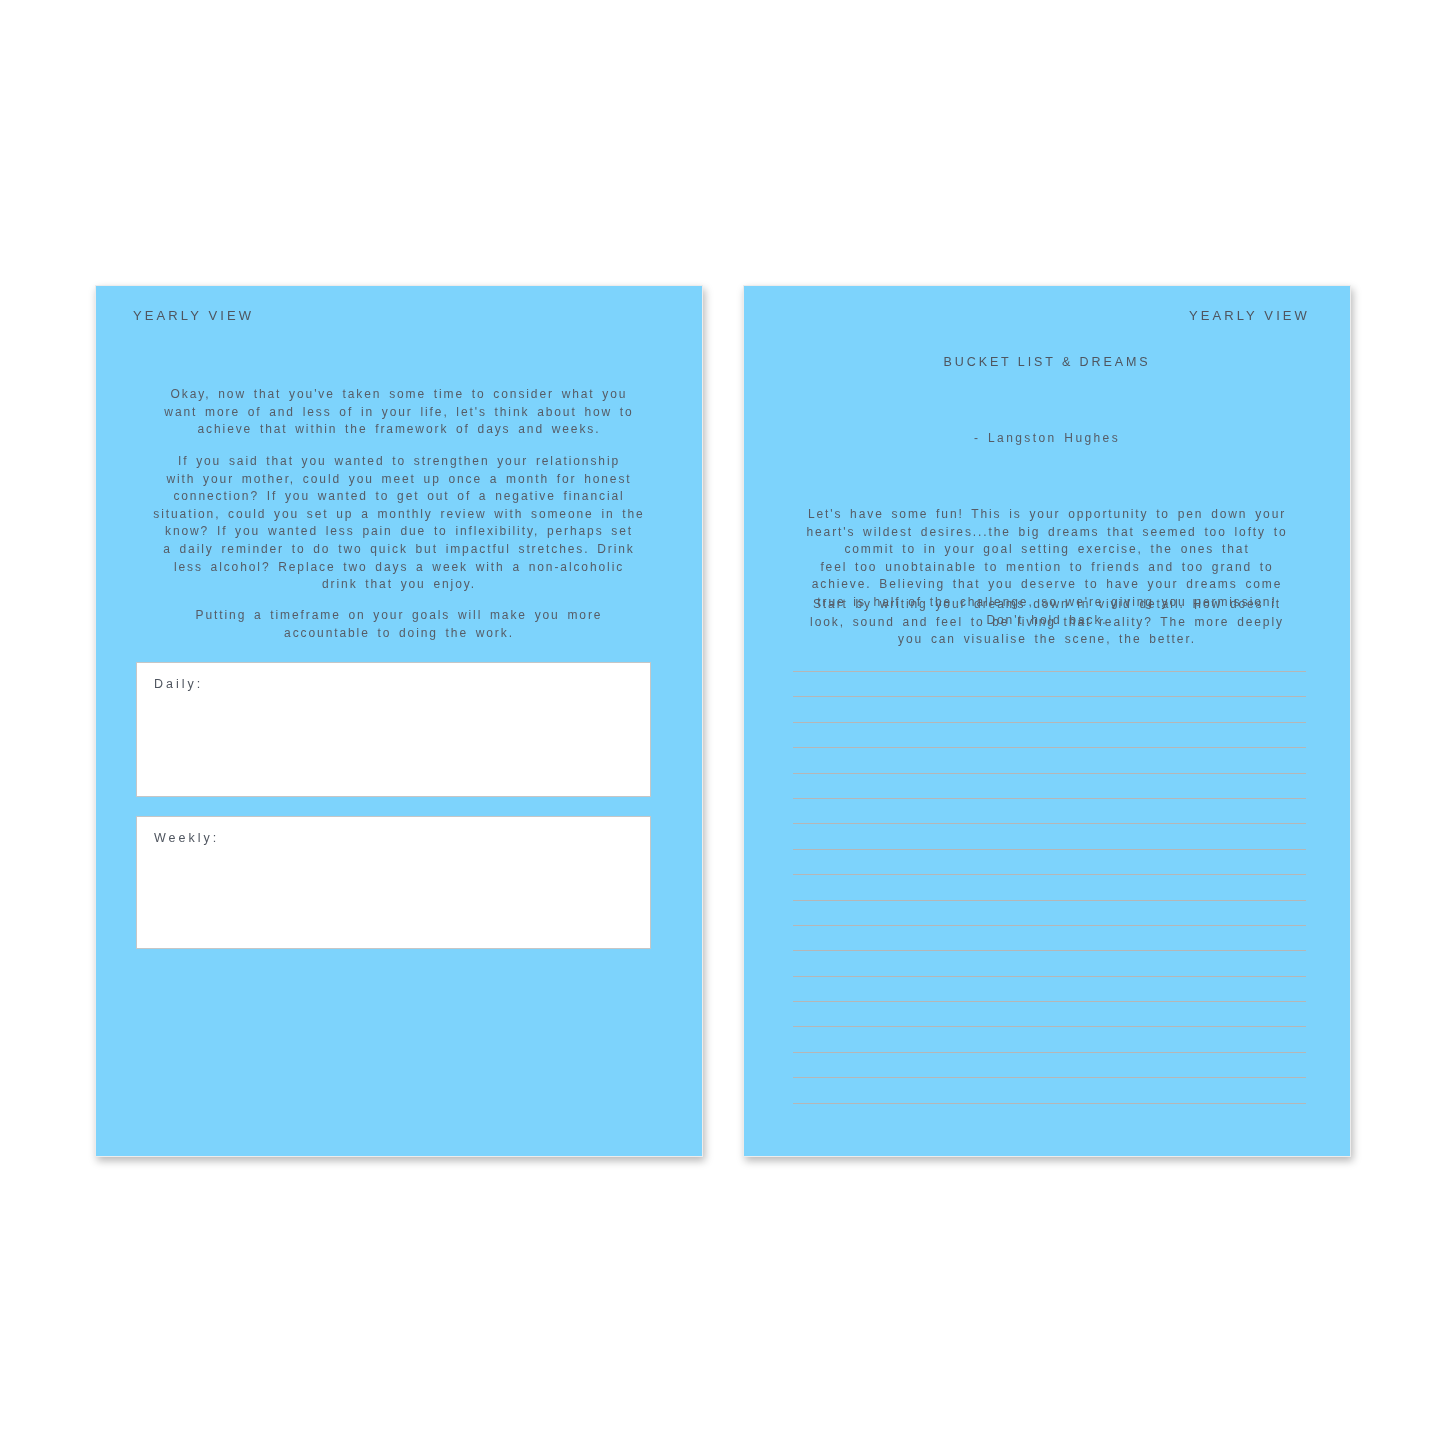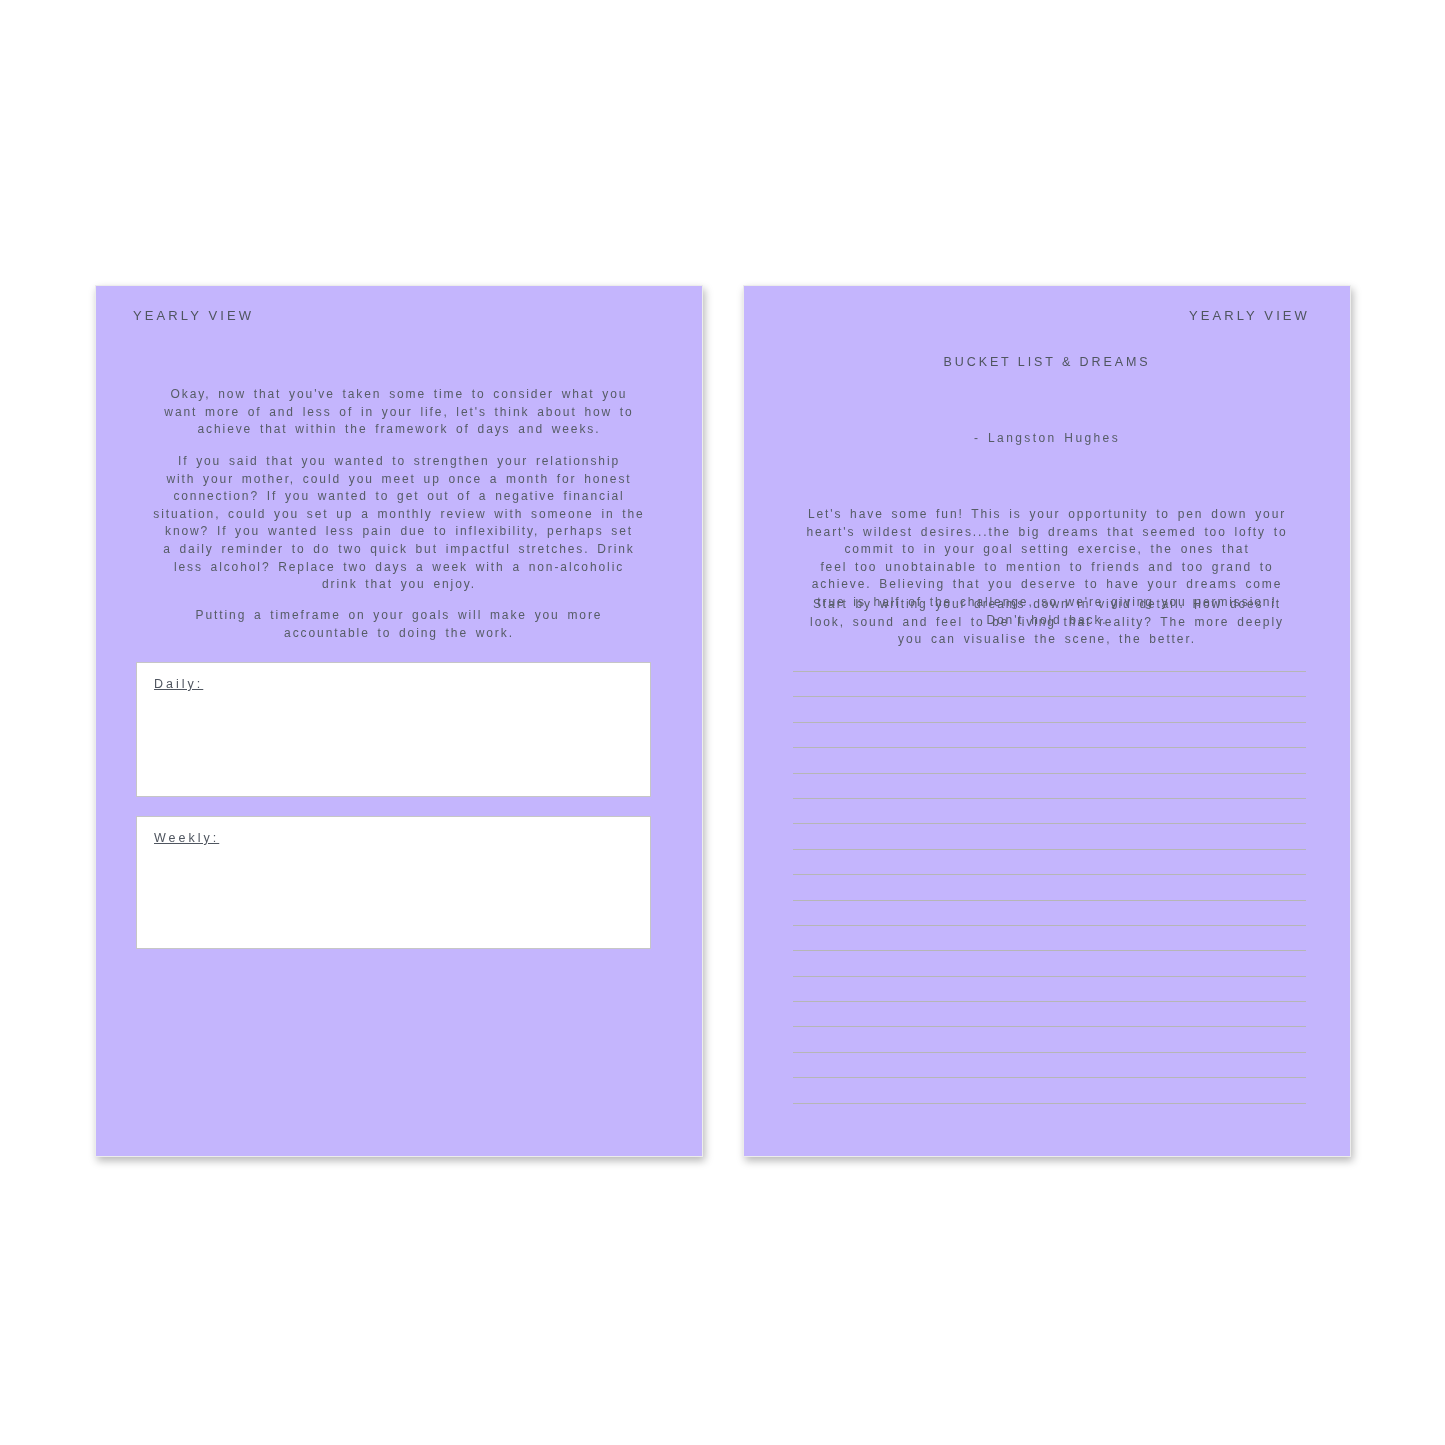--- a/index.html
+++ b/index.html
@@ -8,21 +8,21 @@
     width:1445px;height:1445px;
     background:#ffffff;
     overflow:hidden;
     font-family:"Liberation Sans","DejaVu Sans",sans-serif;
   }
   .page{
     position:absolute;
     top:285px;
     width:608px;height:872px;
     box-sizing:border-box;
-    background:#c4b5fd;
+    background:#7dd3fc;
     border:1px solid #ececec;
     box-shadow:2px 4px 8px rgba(0,0,0,0.28);
   }
   .page-left{left:95px;}
   .page-right{left:743px;}
 
   .hdr{
     position:absolute;
     font-size:13px;
     letter-spacing:3.1px;
@@ -86,21 +86,20 @@
     width:515px;
     box-sizing:border-box;
     border:1px solid #c6c6c6;
     background:#ffffff;
   }
   .fill-box .box-label{
     padding:14px 0 0 17px;
     font-size:12.5px;
     letter-spacing:3px;
     color:#4f555f;
-    text-decoration:underline;
   }
   .box-daily{top:376px;height:135px;}
   .box-weekly{top:530px;height:133px;}
   .box-monthly{top:685px;height:133px;}
 
   .ruled-lines{
     position:absolute;
     left:49px;
     top:385px;
     width:513px;

